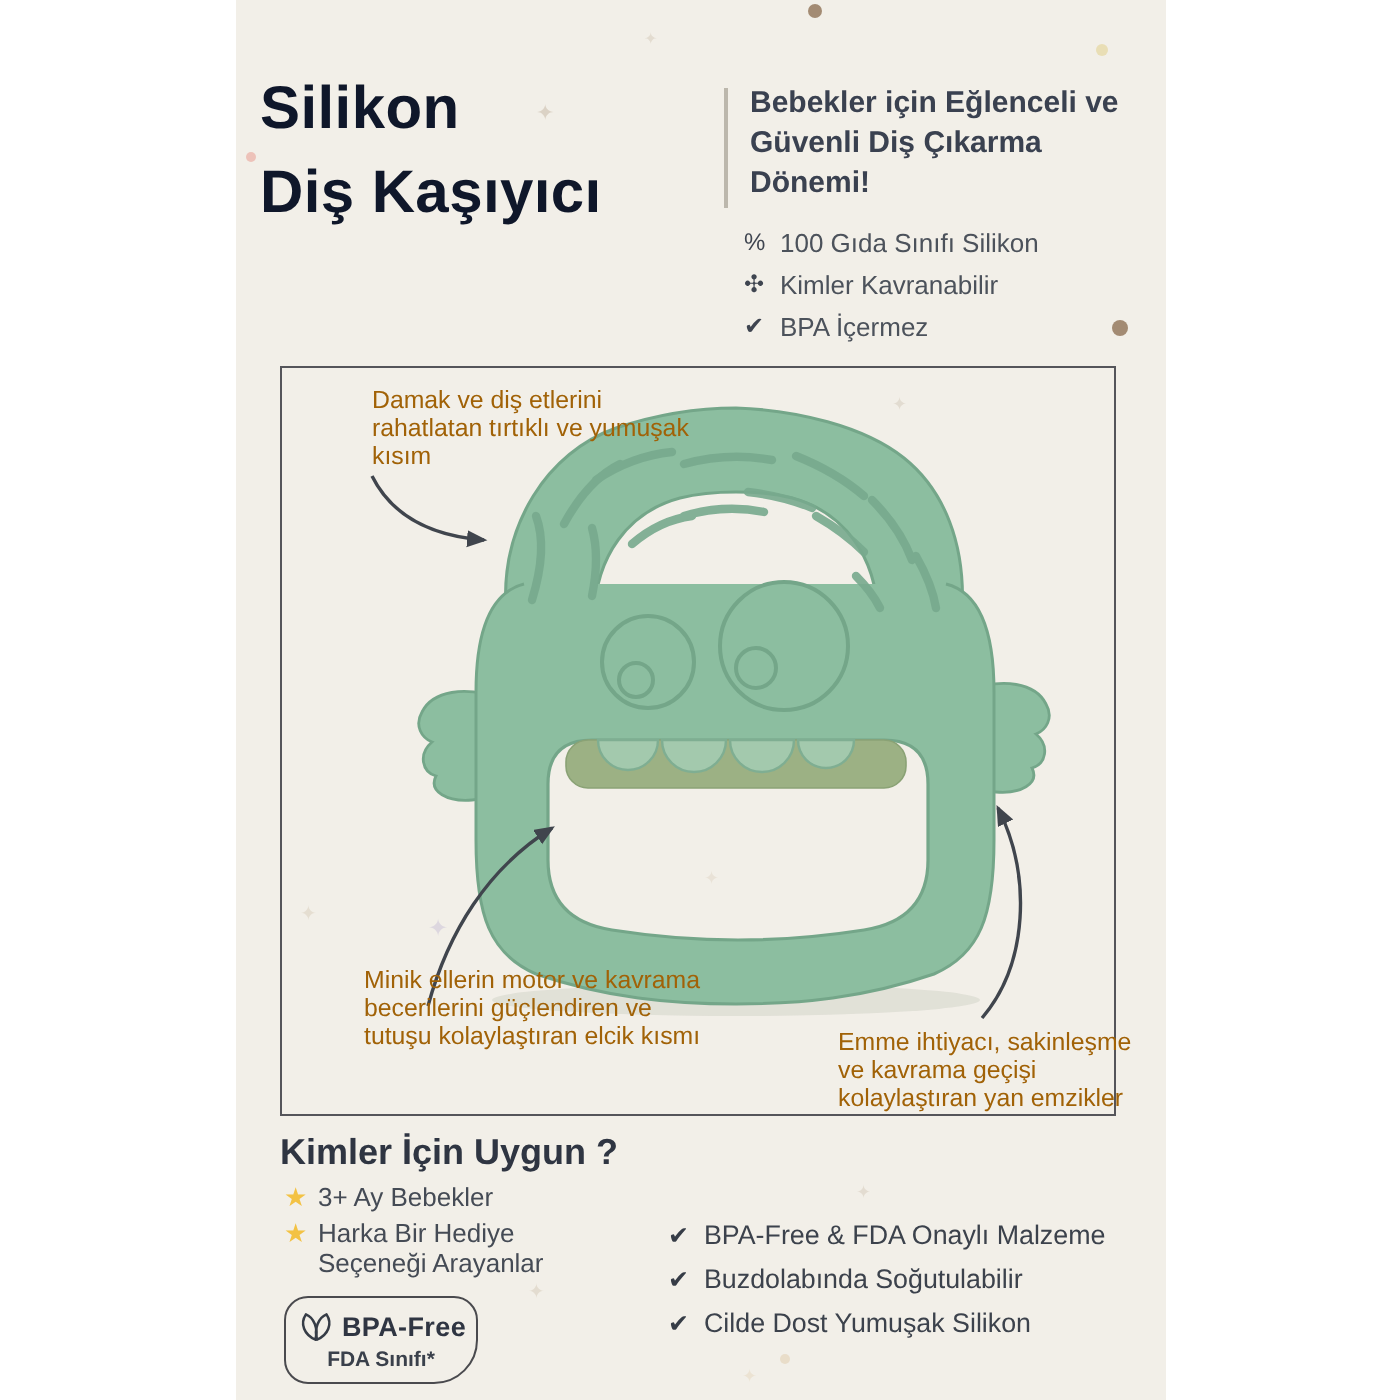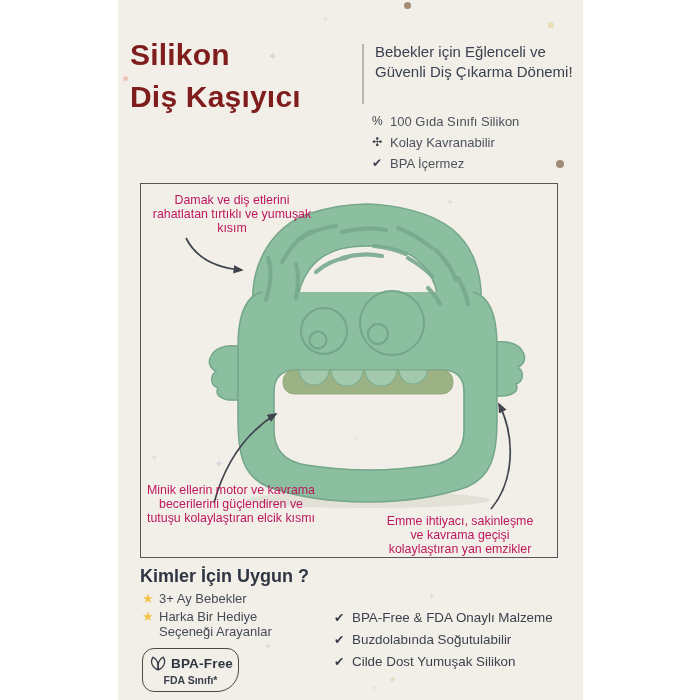--- a/index.html
+++ b/index.html
@@ -1,29 +1,29 @@
 <!DOCTYPE html>
 <html><head>
 <meta charset="utf-8">
 <style>
   html,body{margin:0;padding:0;background:#ffffff;}
   .page{position:relative;width:700px;height:700px;background:#ffffff;overflow:hidden;
         font-family:"Liberation Sans","DejaVu Sans",sans-serif;color:#333a47;}
   .abs{position:absolute;}
   .card{position:absolute;left:118px;top:0;width:465px;height:700px;background:#f2efe8;}
   .title{left:130px;top:34px;width:240px;font-size:30px;line-height:42px;font-weight:700;
-         color:#7f1d1d;letter-spacing:.2px;}
+         color:#0f172a;letter-spacing:.2px;}
   .vdivider{left:362px;top:44px;width:2px;height:60px;background:#bcb7ac;}
   .intro-heading{left:375px;top:42px;width:205px;font-size:15px;line-height:20px;
-                 font-weight:400;color:#3a4150;}
+                 font-weight:700;color:#3a4150;}
   .intro-list{left:372px;top:114px;width:210px;}
   .intro-row{display:flex;align-items:flex-start;height:21px;font-size:13px;color:#4c525b;}
   .intro-marker{width:18px;flex:0 0 18px;font-size:12px;color:#3f4550;}
   .box{left:140px;top:183px;width:418px;height:375px;border:1.5px solid #55555a;box-sizing:border-box;}
-  .ann{font-size:12.4px;line-height:13.8px;color:#be185d;text-align:center;}
+  .ann{font-size:12.4px;line-height:13.8px;color:#a16207;text-align:left;margin-left:36px;}
   .ann-tl{left:150px;top:194px;width:164px;}
   .ann-bl{left:146px;top:484px;width:170px;}
   .ann-br{left:383px;top:515px;width:154px;}
   .suit-heading{left:140px;top:566px;font-size:18px;font-weight:700;color:#2f3542;}
   .suit-list{left:142px;top:591px;width:185px;}
   .suit-row{display:flex;align-items:flex-start;margin-bottom:3px;font-size:13px;
             line-height:15px;color:#454b55;}
   .suit-star{width:17px;flex:0 0 17px;color:#f3c244;font-size:13px;line-height:15px;}
   .badge{left:142px;top:648px;width:97px;height:44px;border:1.6px solid #4a4a4e;
          border-radius:12px 12px 22px 12px;box-sizing:border-box;display:flex;
@@ -128,21 +128,21 @@
 
   <div class="abs intro-heading">Bebekler için Eğlenceli ve Güvenli Diş Çıkarma Dönemi!</div>
 
   <div class="abs intro-list">
     <div class="intro-row">
       <span class="intro-marker">%</span>
       <span>100 Gıda Sınıfı Silikon</span>
     </div>
     <div class="intro-row">
       <span class="intro-marker">✣</span>
-      <span>Kolay Kavranabilir</span>
+      <span>Kimler Kavranabilir</span>
     </div>
     <div class="intro-row">
       <span class="intro-marker">✔</span>
       <span>BPA İçermez</span>
     </div>
   </div>
 
   <div class="abs box"></div>
 
   <div class="abs ann ann-tl">Damak ve diş etlerini rahatlatan tırtıklı ve yumuşak kısım</div>

